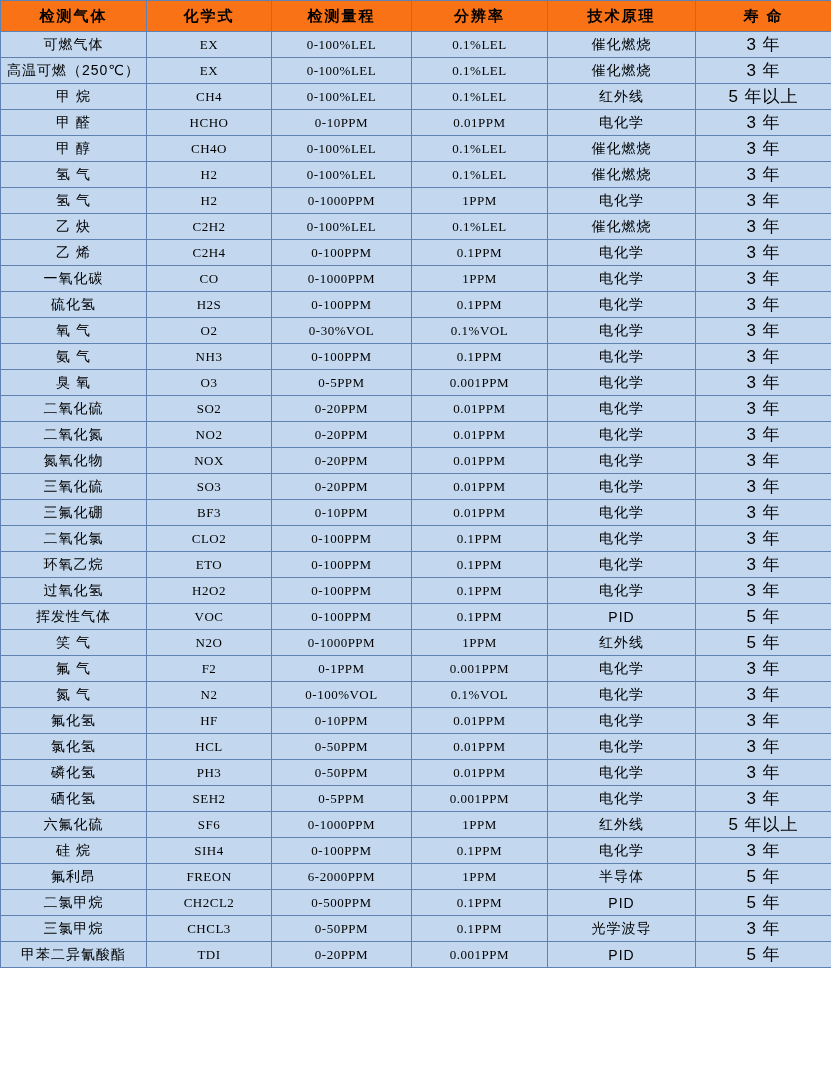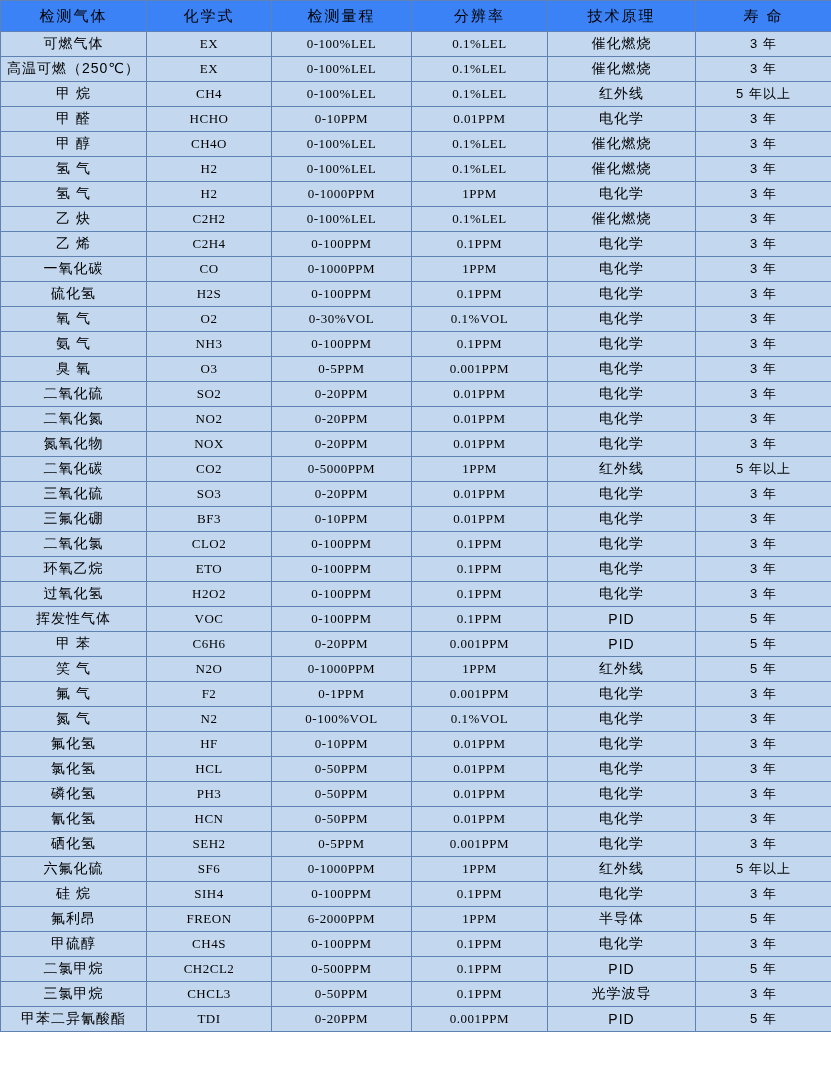--- a/index.html
+++ b/index.html
@@ -26,43 +26,43 @@
   table.gas-table th,
   table.gas-table td {
     border: 1px solid #5f82b3;
     text-align: center;
     vertical-align: middle;
     color: #000000;
     white-space: nowrap;
     overflow: hidden;
   }
   table.gas-table thead th {
-    background: #3b82f6;
+    background: #f97316;
     height: 28px;
     font-size: 15px;
-    font-weight: normal;
+    font-weight: bold;
     letter-spacing: 2px;
   }
   table.gas-table tbody td {
     background: #c3d8ef;
     height: 22px;
     font-size: 13px;
     font-weight: normal;
   }
   table.gas-table tbody td.name {
     font-size: 14px;
     letter-spacing: 1px;
   }
   table.gas-table tbody td.mono {
     font-family: "Liberation Serif", "DejaVu Serif", serif;
     font-size: 13px;
     letter-spacing: 0.5px;
   }
   table.gas-table tbody td.life {
-    font-size: 13px;
+    font-size: 17px;
     letter-spacing: 1px;
   }
 </style>
 </head>
 <body>
 
 <table class="gas-table">
   <colgroup>
     <col class="c0">
       <col class="c1">
@@ -212,28 +212,20 @@
       </tr>
       <tr>
         <td class="name">氮氧化物</td>
         <td class="mono">NOX</td>
         <td class="mono">0-20PPM</td>
         <td class="mono">0.01PPM</td>
         <td class="name">电化学</td>
         <td class="life">3 年</td>
       </tr>
       <tr>
-        <td class="name">二氧化碳</td>
-        <td class="mono">CO2</td>
-        <td class="mono">0-5000PPM</td>
-        <td class="mono">1PPM</td>
-        <td class="name">红外线</td>
-        <td class="life">5 年以上</td>
-      </tr>
-      <tr>
         <td class="name">三氧化硫</td>
         <td class="mono">SO3</td>
         <td class="mono">0-20PPM</td>
         <td class="mono">0.01PPM</td>
         <td class="name">电化学</td>
         <td class="life">3 年</td>
       </tr>
       <tr>
         <td class="name">三氟化硼</td>
         <td class="mono">BF3</td>
@@ -264,28 +256,20 @@
         <td class="mono">0-100PPM</td>
         <td class="mono">0.1PPM</td>
         <td class="name">电化学</td>
         <td class="life">3 年</td>
       </tr>
       <tr>
         <td class="name">挥发性气体</td>
         <td class="mono">VOC</td>
         <td class="mono">0-100PPM</td>
         <td class="mono">0.1PPM</td>
-        <td class="name">PID</td>
-        <td class="life">5 年</td>
-      </tr>
-      <tr>
-        <td class="name">甲 苯</td>
-        <td class="mono">C6H6</td>
-        <td class="mono">0-20PPM</td>
-        <td class="mono">0.001PPM</td>
         <td class="name">PID</td>
         <td class="life">5 年</td>
       </tr>
       <tr>
         <td class="name">笑 气</td>
         <td class="mono">N2O</td>
         <td class="mono">0-1000PPM</td>
         <td class="mono">1PPM</td>
         <td class="name">红外线</td>
         <td class="life">5 年</td>
@@ -324,28 +308,20 @@
       </tr>
       <tr>
         <td class="name">磷化氢</td>
         <td class="mono">PH3</td>
         <td class="mono">0-50PPM</td>
         <td class="mono">0.01PPM</td>
         <td class="name">电化学</td>
         <td class="life">3 年</td>
       </tr>
       <tr>
-        <td class="name">氰化氢</td>
-        <td class="mono">HCN</td>
-        <td class="mono">0-50PPM</td>
-        <td class="mono">0.01PPM</td>
-        <td class="name">电化学</td>
-        <td class="life">3 年</td>
-      </tr>
-      <tr>
         <td class="name">硒化氢</td>
         <td class="mono">SEH2</td>
         <td class="mono">0-5PPM</td>
         <td class="mono">0.001PPM</td>
         <td class="name">电化学</td>
         <td class="life">3 年</td>
       </tr>
       <tr>
         <td class="name">六氟化硫</td>
         <td class="mono">SF6</td>
@@ -364,28 +340,20 @@
       </tr>
       <tr>
         <td class="name">氟利昂</td>
         <td class="mono">FREON</td>
         <td class="mono">6-2000PPM</td>
         <td class="mono">1PPM</td>
         <td class="name">半导体</td>
         <td class="life">5 年</td>
       </tr>
       <tr>
-        <td class="name">甲硫醇</td>
-        <td class="mono">CH4S</td>
-        <td class="mono">0-100PPM</td>
-        <td class="mono">0.1PPM</td>
-        <td class="name">电化学</td>
-        <td class="life">3 年</td>
-      </tr>
-      <tr>
         <td class="name">二氯甲烷</td>
         <td class="mono">CH2CL2</td>
         <td class="mono">0-500PPM</td>
         <td class="mono">0.1PPM</td>
         <td class="name">PID</td>
         <td class="life">5 年</td>
       </tr>
       <tr>
         <td class="name">三氯甲烷</td>
         <td class="mono">CHCL3</td>

